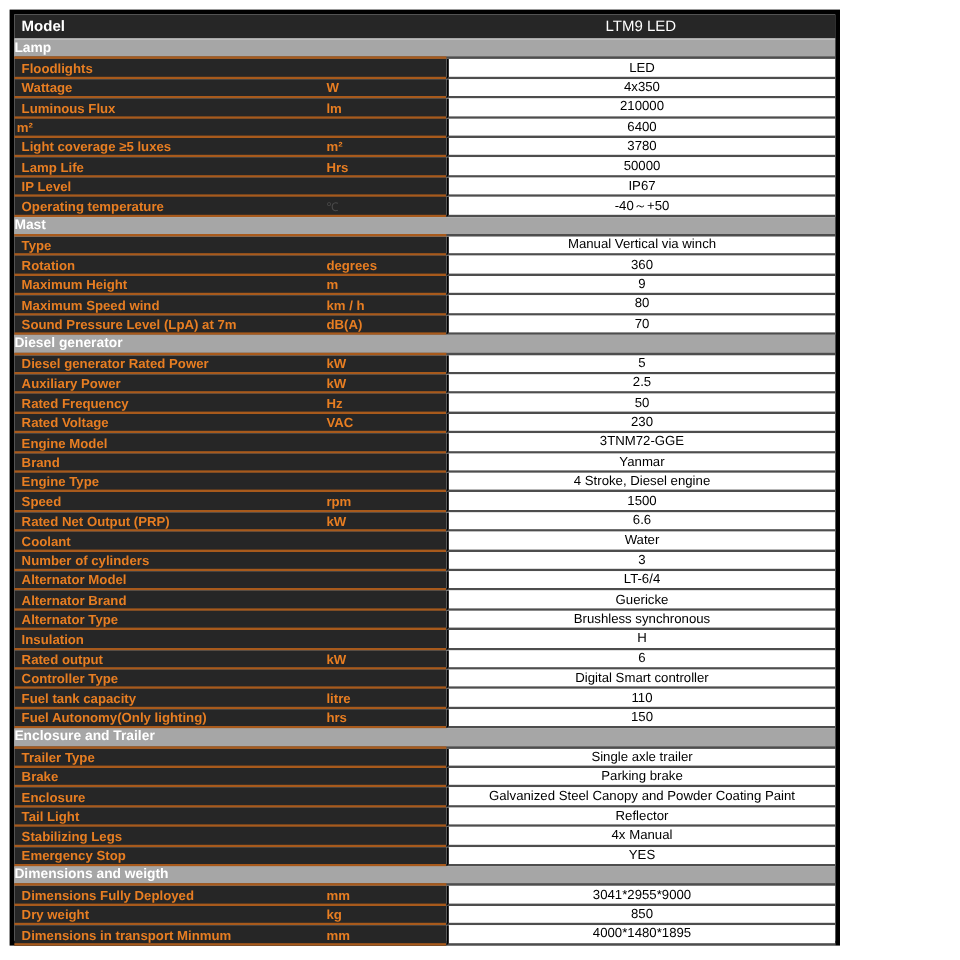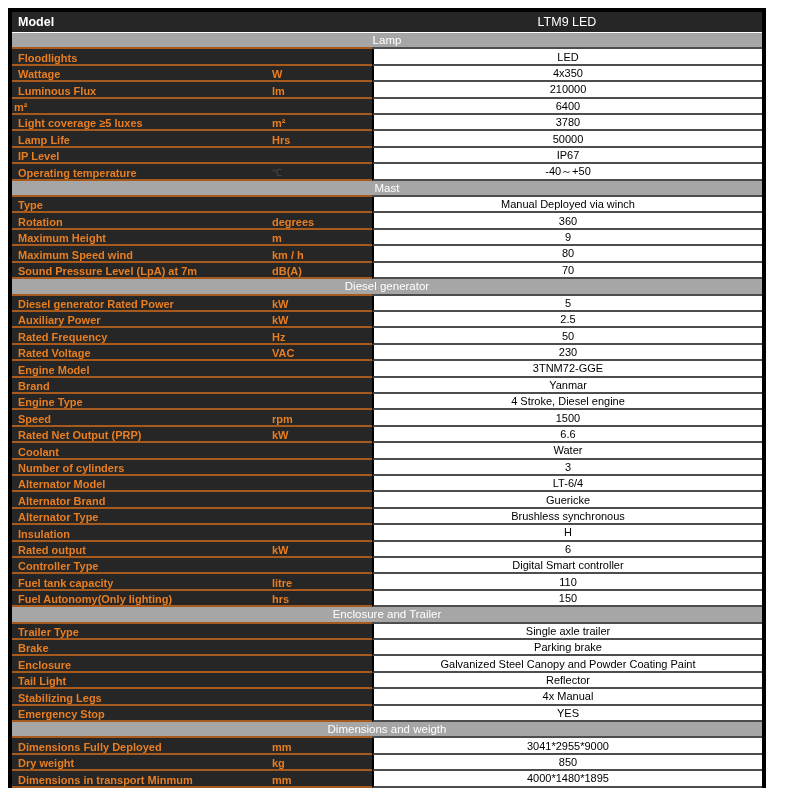--- a/index.html
+++ b/index.html
@@ -1,28 +1,28 @@
 <!DOCTYPE html>
 <html style="--accent: #e87e22; --sep-orange: #a85a1c; --row-dark: #262626; --section-gray: #a6a6a6; --value-sep: #4d4d4d; --muted-unit: #4a4a4a;"><head>
 <meta charset="utf-8">
 <style>
   html,body{margin:0;padding:0;background:#ffffff;width:800px;height:800px;overflow:hidden;
     font-family:"Liberation Sans", sans-serif;}
-  .frame{position:absolute;left:8px;top:8px;width:758px;height:780px;
+  .frame{position:absolute;left:8px;top:8px;width:692px;height:780px;
     border:4px solid #000;box-sizing:border-box;background:#fff;display:flex;flex-direction:column;}
   
   .header-row{display:flex;height:21px;flex:0 0 21px;background:var(--row-dark,#262626);
     border-bottom:1px solid #fff;box-sizing:border-box;}
   .header-left{width:360px;flex:0 0 360px;color:#fff;font-weight:bold;font-size:12.5px;
     display:flex;align-items:center;padding-left:6px;box-sizing:border-box;}
   .header-right{flex:1;color:#fff;font-weight:normal;font-size:12.5px;
     display:flex;align-items:center;justify-content:center;}
   
   .section-band{position:relative;height:16.41px;flex:0 0 16.41px;background:var(--section-gray,#a6a6a6);
-    color:#fff;font-weight:normal;font-size:11.5px;display:flex;align-items:center;justify-content:center;
+    color:#fff;font-weight:bold;font-size:11.5px;display:flex;align-items:center;justify-content:flex-start;
     border-bottom:2px solid var(--value-sep,#4d4d4d);box-sizing:border-box;}
   .section-band::after{content:"";position:absolute;left:0;bottom:-2px;width:360px;height:2px;
     background:var(--sep-orange,#a85a1c);}
   
   .row{display:flex;height:16.41px;flex:0 0 16.41px;box-sizing:border-box;}
   .cell-dark{width:360px;flex:0 0 360px;background:var(--row-dark,#262626);
     border-bottom:2px solid var(--sep-orange,#a85a1c);box-sizing:border-box;
     display:flex;align-items:flex-end;}
   .cell-label{width:258px;flex:0 0 258px;color:var(--accent,#e87e22);font-weight:bold;font-size:11px;
     padding-left:6px;box-sizing:border-box;white-space:nowrap;overflow:hidden;}
@@ -102,21 +102,21 @@
         <div class="cell-value">-40～+50</div>
       </div>
       <div class="section-band">
         <span>Mast</span>
       </div>
       <div class="row">
         <div class="cell-dark">
           <div class="cell-label">Type</div>
           <div class="cell-unit"></div>
         </div>
-        <div class="cell-value">Manual Deployed via winch</div>
+        <div class="cell-value">Manual Vertical via winch</div>
       </div>
       <div class="row">
         <div class="cell-dark">
           <div class="cell-label">Rotation</div>
           <div class="cell-unit">degrees</div>
         </div>
         <div class="cell-value">360</div>
       </div>
       <div class="row">
         <div class="cell-dark">

